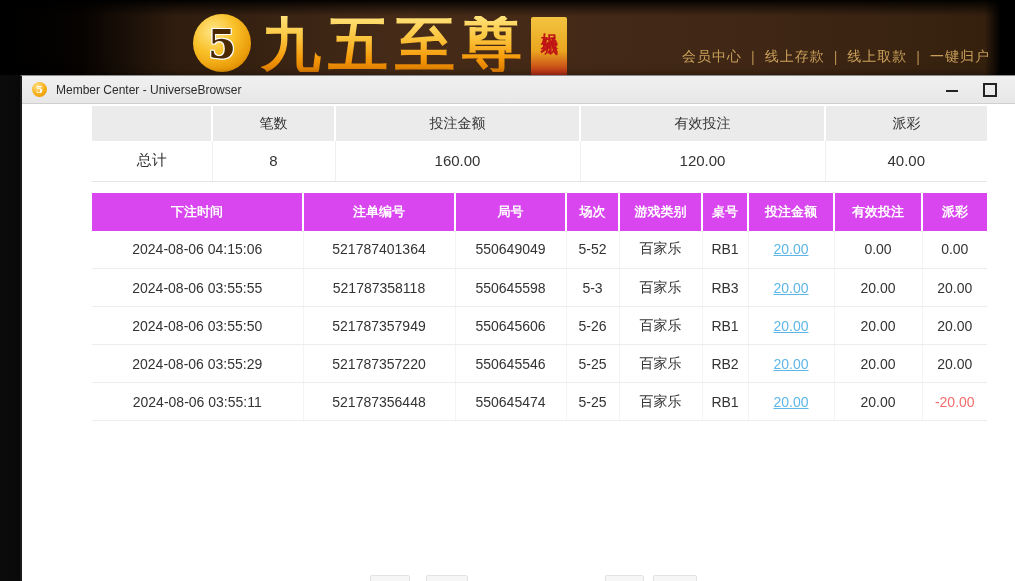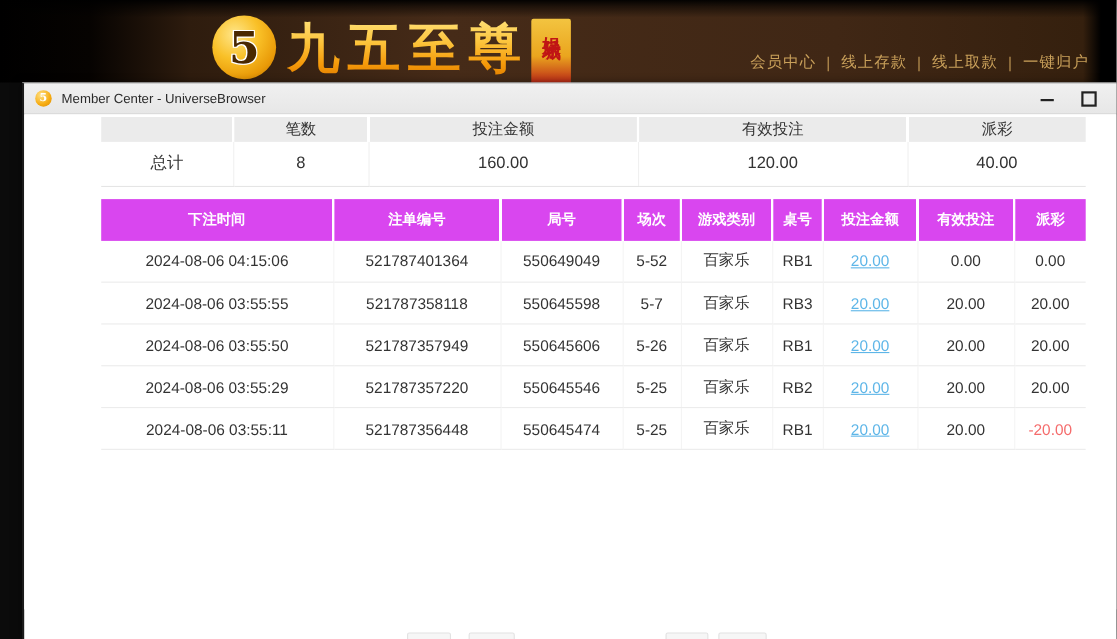--- a/index.html
+++ b/index.html
@@ -21,21 +21,21 @@
   }
   .logo-group { position:absolute; left:193px; top:14px; display:flex; align-items:flex-start; }
   .logo-circle {
     width:58px; height:58px; border-radius:50%;
     background:radial-gradient(circle at 35% 30%, #ffe68a 0%, #f9c027 40%, #e99a08 72%, #b36a00 100%);
     display:flex; align-items:center; justify-content:center;
     font-size:40px; font-weight:bold; color:#4a2800; font-family:"DejaVu Serif",serif;
     text-shadow:-1px -1px 0 #fff,1px -1px 0 #fff,-1px 1px 0 #fff,1px 1px 0 #fff;
   }
   .brand-text {
-    margin:2px 0 0 10px; font-size:48px; font-weight:bold; letter-spacing:7px; line-height:56px;
+    margin:2px 0 0 10px; font-size:60px; font-weight:bold; letter-spacing:7px; line-height:56px;
     font-family:"DejaVu Serif",serif;
     background:linear-gradient(180deg,#ffe27a 0%,#fcc43c 40%,#f59a0a 75%,#e07d00 100%);
     -webkit-background-clip:text; background-clip:text; color:transparent; white-space:nowrap;
   }
   .brand-sub {
     margin-left:2px; margin-top:3px; width:36px; height:62px; overflow:hidden;
     background:linear-gradient(180deg,#f3c440 0%,#eaa51e 55%,#b51616 100%);
     border-radius:2px; writing-mode:vertical-rl; text-orientation:upright;
     font-size:17px; line-height:36px; letter-spacing:2px; font-weight:bold; color:#c01515;
     text-align:left; padding-top:3px;
@@ -77,21 +77,21 @@
   .lock-body { width:11px; height:8px; background:#5a5a5a; border-radius:1.5px; }
   .url-text { font-size:13.5px; color:#5f6368; letter-spacing:.2px; }
 
   
   .content { position:relative; height:450px; background:#fff; padding:2px 0 0 70px; }
   table { border-collapse:collapse; table-layout:fixed; width:895px; }
   td, th { text-align:center; overflow:hidden; white-space:nowrap; }
 
   
   .summary-table th {
-    background:#ebebeb; height:23px; font-size:14px; font-weight:400; color:#333;
+    background:#ebebeb; height:35px; font-size:14px; font-weight:400; color:#333;
   }
   .summary-table th + th { border-left:2px solid #fff; }
   .summary-table td {
     height:40px; font-size:15px; color:#333; border-bottom:1px solid #e5e5e5;
   }
   .summary-table td + td { border-left:1px solid #f0f0f0; }
 
   .table-gap { height:11px; }
 
   
@@ -213,21 +213,21 @@
             <td>百家乐</td>
             <td>RB1</td>
             <td><a class="bet-link" style="color: rgb(94, 182, 232);">20.00</a></td>
             <td>0.00</td>
             <td>0.00</td>
           </tr>
           <tr>
             <td>2024-08-06 03:55:55</td>
             <td>521787358118</td>
             <td>550645598</td>
-            <td>5-7</td>
+            <td>5-3</td>
             <td>百家乐</td>
             <td>RB3</td>
             <td><a class="bet-link" style="color: rgb(94, 182, 232);">20.00</a></td>
             <td>20.00</td>
             <td>20.00</td>
           </tr>
           <tr>
             <td>2024-08-06 03:55:50</td>
             <td>521787357949</td>
             <td>550645606</td>

